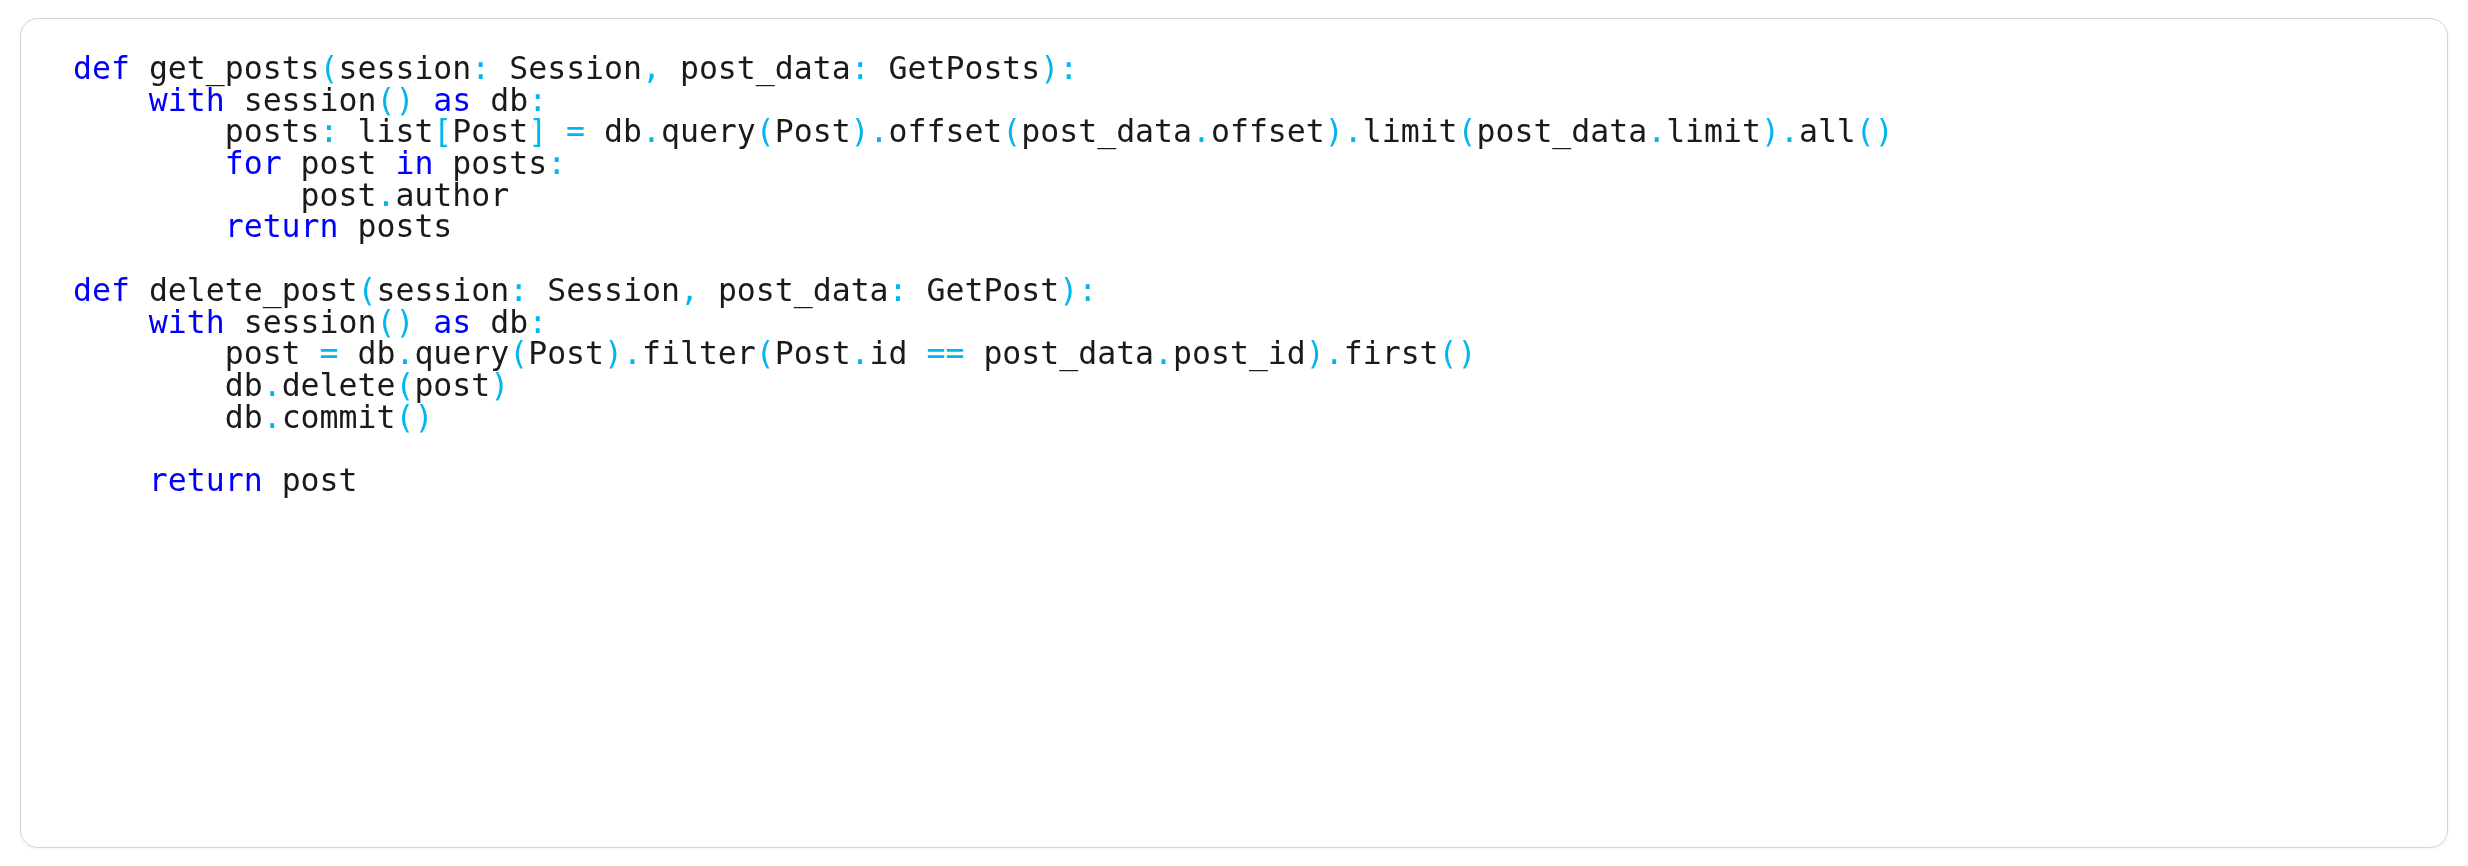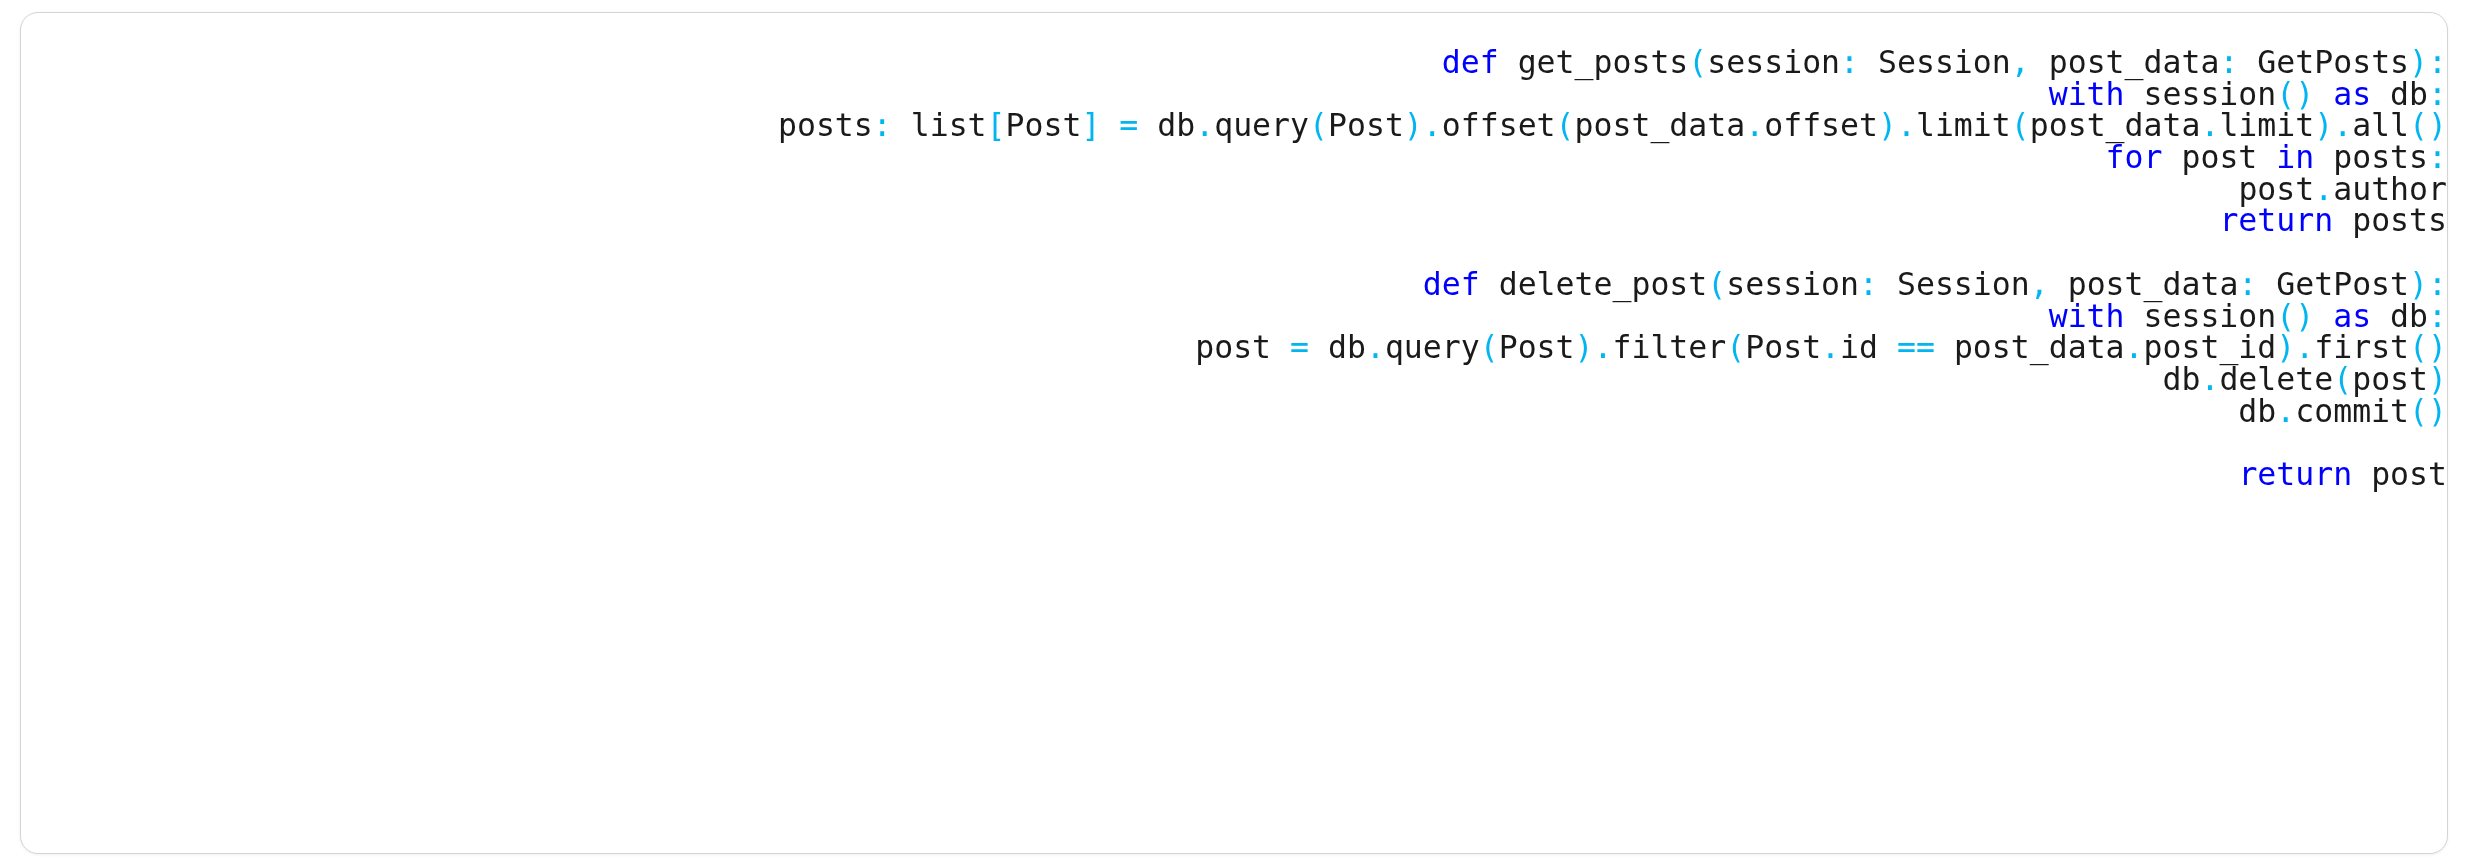--- a/index.html
+++ b/index.html
@@ -12,23 +12,22 @@
     width: 2468px;
     height: 866px;
     font-family: "DejaVu Sans Mono", "Liberation Mono", monospace;
     -webkit-font-smoothing: antialiased;
   }
 
   #root {
     width: 2468px;
     height: 866px;
     box-sizing: border-box;
-    padding: 12px 20px;
+    padding: 18px 20px;
     background: #ffffff;
-    text-align: right;
   }
 
   .code-card {
     box-sizing: border-box;
     width: 100%;
     height: 100%;
     background: #ffffff;
     border: 1.5px solid #d4d4d4;
     border-radius: 18px;
     box-shadow: 0 1px 3px rgba(0,0,0,0.06);

